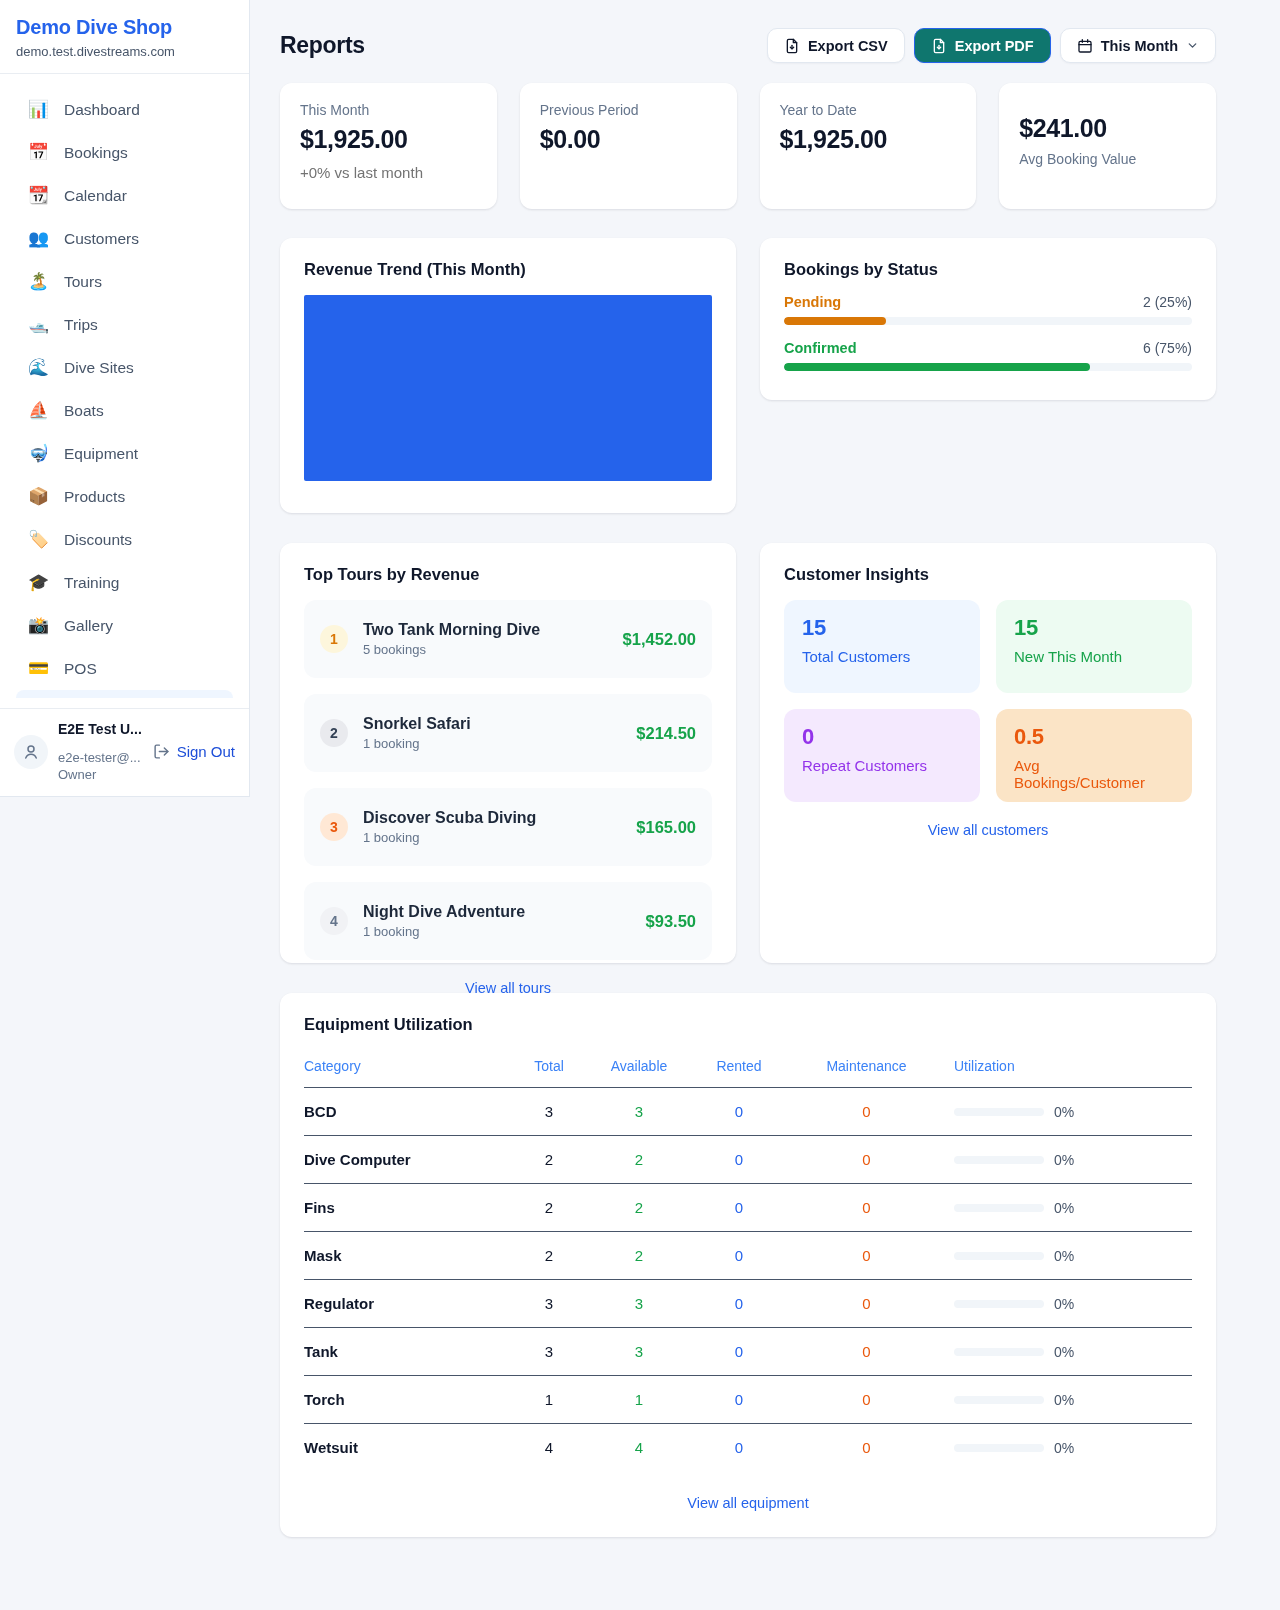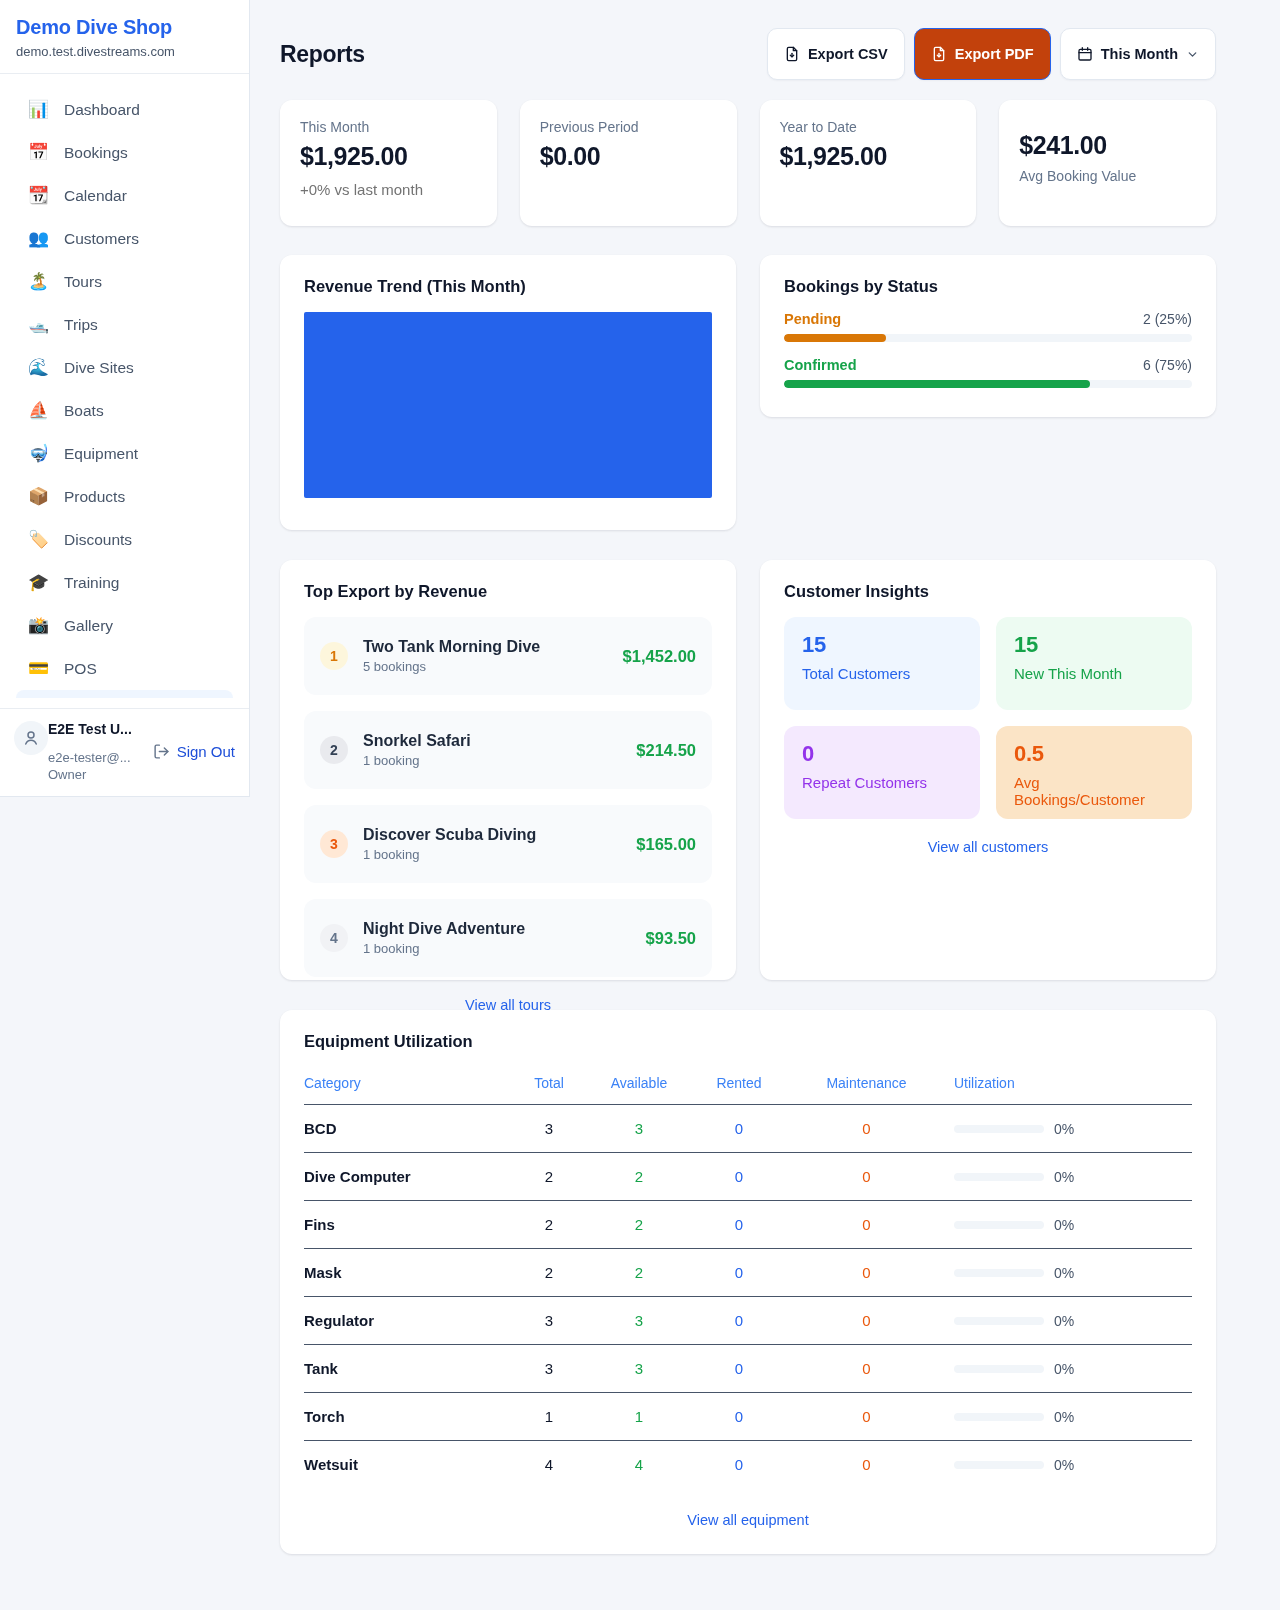--- a/index.html
+++ b/index.html
@@ -9,35 +9,35 @@
   
   .sidebar { position:absolute; left:0; top:0; width:250px; height:797px; background:#ffffff; border-right:1px solid #e2e8f0; border-bottom:1px solid #e2e8f0; display:flex; flex-direction:column; }
   .brand { padding:16px 16px 14px 16px; border-bottom:1px solid #e9edf2; }
   .brand-name { color:#2563eb; font-size:20px; font-weight:bold; letter-spacing:-0.2px; }
   .brand-domain { margin-top:5px; color:#475569; font-size:13px; }
   .nav { padding:14px 12px 0 12px; flex:1; }
   .nav-item { display:flex; align-items:center; gap:14px; height:43px; padding:0 16px; border-radius:10px; cursor:pointer; }
   .nav-icon { width:22px; font-size:17px; text-align:center; line-height:1; }
   .nav-label { font-size:15.5px; color:#475569; }
   .nav-peek { height:8px; margin:0 4px; background:#eff6ff; border-radius:10px 10px 0 0; }
-  .user-panel { border-top:1px solid #e9edf2; padding:12px 14px 14px 14px; display:flex; gap:0; }
+  .user-panel { border-top:1px solid #e9edf2; padding:12px 14px 14px 14px; display:flex; align-items:center; gap:10px; }
   .avatar { width:34px; height:34px; border-radius:50%; background:#f1f5f9; display:flex; align-items:center; justify-content:center; flex:none; }
   .user-info { flex:1; min-width:0; }
   .user-name { font-size:14px; font-weight:bold; color:#0f172a; white-space:nowrap; }
   .user-email { font-size:13px; color:#64748b; margin-top:13px; white-space:nowrap; }
   .user-role { font-size:13px; color:#64748b; margin-top:2px; }
   .signout { display:flex; align-items:center; gap:7px; color:#1d4ed8; font-size:15px; cursor:pointer; white-space:nowrap; }
 
   
   .main { position:absolute; left:280px; top:0; width:936px; padding-top:28px; }
   .page-header { display:flex; align-items:center; justify-content:space-between; }
   .page-title { font-size:23px; font-weight:bold; color:#0f172a; letter-spacing:-0.3px; }
   .header-actions { display:flex; align-items:center; gap:9px; }
-  .btn { display:flex; align-items:center; gap:8px; height:52px; padding:0 16px; border-radius:10px; font-size:14.5px; font-weight:bold; cursor:pointer; background:#fff; border:1px solid #e2e8f0; color:#0f172a; box-shadow:0 1px 2px rgba(16,24,40,.04); }
-  .btn-primary { background:#c2410c; border-color:#2563eb; color:#fff; }
+  .btn { display:flex; align-items:center; gap:8px; height:35px; padding:0 16px; border-radius:10px; font-size:14.5px; font-weight:bold; cursor:pointer; background:#fff; border:1px solid #e2e8f0; color:#0f172a; box-shadow:0 1px 2px rgba(16,24,40,.04); }
+  .btn-primary { background:#0f766e; border-color:#2563eb; color:#fff; }
   .btn svg { flex:none; }
 
   
   .stats-row { display:grid; grid-template-columns:repeat(4,1fr); gap:23px; margin-top:20px; }
   .card { background:#fff; border-radius:12px; box-shadow:0 1px 2px rgba(16,24,40,.05), 0 1px 3px rgba(16,24,40,.06); }
   .stat-card { height:126px; padding:19px 20px; }
   .stat-label { font-size:14px; color:#64748b; }
   .stat-value { font-size:25px; font-weight:bold; color:#0f172a; letter-spacing:-0.4px; margin-top:7px; }
   .stat-delta { font-size:15px; color:#737373; margin-top:10px; }
   .stat-card.value-first .stat-value { margin-top:12px; }
@@ -269,21 +269,21 @@
         </div>
         <div class="track">
             <div class="fill confirmed" style="width:75%"></div>
           </div>
       </div>
     </div>
   </div>
 
   <div class="mid-row">
     <div class="card panel">
-      <div class="panel-title">Top Export by Revenue</div>
+      <div class="panel-title">Top Tours by Revenue</div>
       <div class="tour-row">
         <span class="rank rank-1">1</span>
         <div class="tour-info">
             <div class="tour-name">Two Tank Morning Dive</div>
             <div class="tour-sub">5 bookings</div>
           </div>
         <span class="tour-amount">$1,452.00</span>
       </div>
       <div class="tour-row">
         <span class="rank rank-2">2</span>

